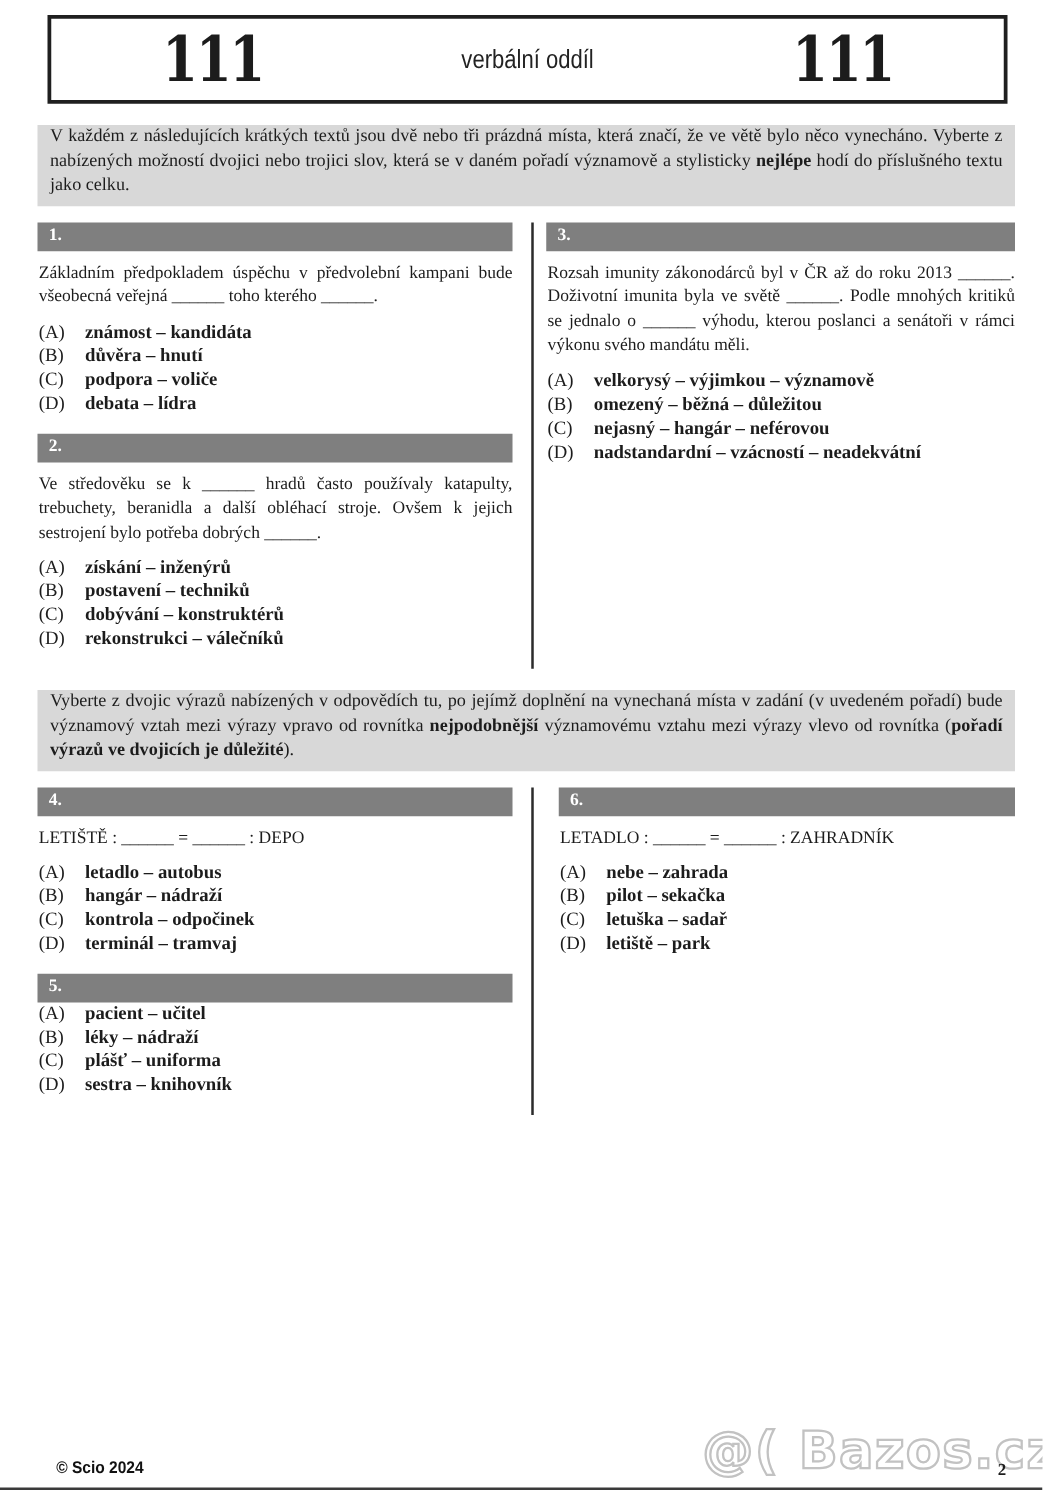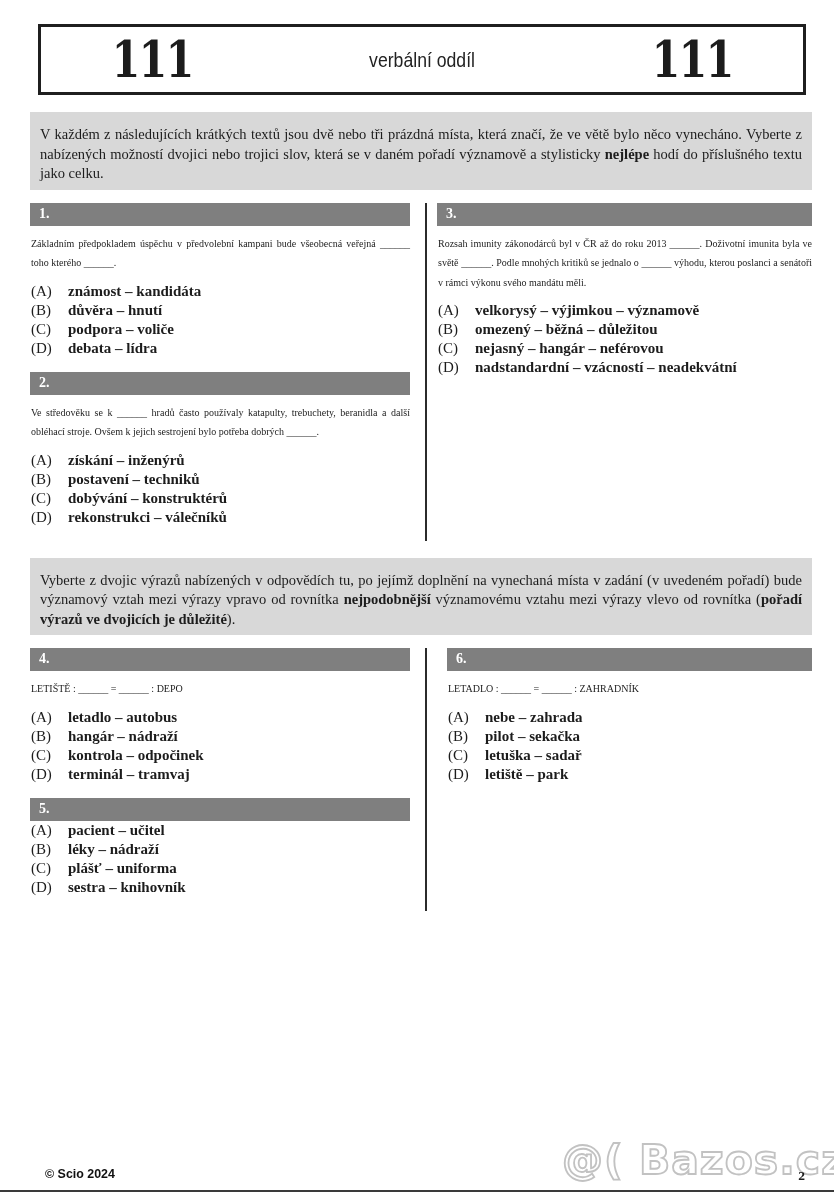--- a/index.html
+++ b/index.html
@@ -13,40 +13,40 @@
   body{
     width:834px;height:1200px;
     position:relative;overflow:hidden;
     font-family:"Liberation Serif",serif;
     color:var(--ink);
   }
   .content{position:absolute;left:30px;top:0;width:782px;}
 
   
   .header-box{
-    margin:24px 6px 0 8px;height:71px;
+    margin:12px 6px 0 8px;height:71px;
     border:3px solid #1f1f1f;
     display:flex;align-items:center;justify-content:space-between;
-    padding:0 62px;
+    padding:0 80px;
   }
   .big-num{
     font-family:"DejaVu Serif","Liberation Serif",serif;
     font-weight:bold;font-size:50px;line-height:1;
     transform:scaleX(.82);letter-spacing:-2px;
   }
   .header-title{
     font-family:"Liberation Sans",sans-serif;
     font-size:21px;color:#222;
     display:inline-block;transform:scaleX(.84);
   }
 
   
   .instruction{
     margin-top:17px;background:var(--inst-bg);
-    padding:13px 10px 6px 10px;
+    padding:0 10px 6px 10px;
     font-size:14.5px;line-height:19.5px;
     text-align:justify;
   }
   .instruction b{font-weight:bold;}
 
   
   .section{display:flex;margin-top:13px;align-items:stretch;}
   .col-left{width:380px;flex-shrink:0;}
   .divider{width:2px;background:#2b2b2b;margin-left:15px;flex-shrink:0;}
   .col-right{flex:1;padding-left:10px;}
@@ -54,21 +54,21 @@
 
   
   .question{margin-bottom:14px;}
   .q-bar{
     background:var(--bar);color:#fff;
     font-weight:bold;font-size:14px;line-height:1;
     padding:4px 0 5px 9px;
   }
   .q-stem{
     margin:8px 0 9px 1px;
-    font-size:10px;line-height:19.5px;
+    font-size:14px;line-height:19.5px;
     text-align:justify;
   }
   .option{display:flex;font-size:15px;line-height:19px;}
   .opt-letter{width:38px;flex-shrink:0;padding-left:1px;}
   .opt-text{flex:1;font-weight:bold;}
 
   
   .footer-copy{
     position:absolute;left:45px;top:1166px;
     font-family:"Liberation Sans",sans-serif;

